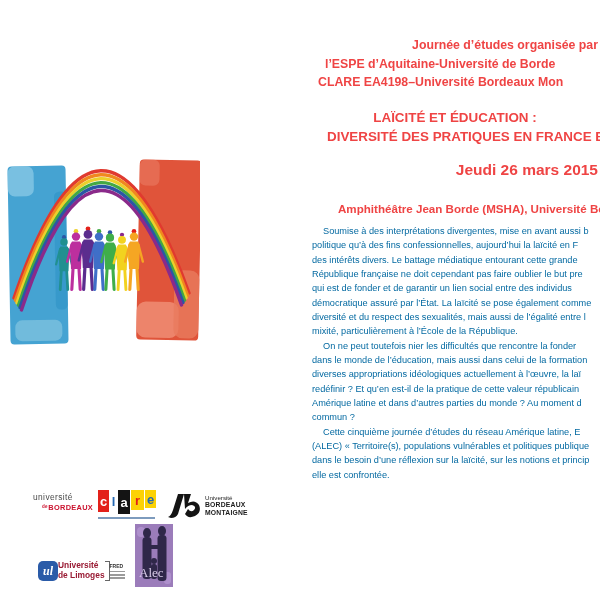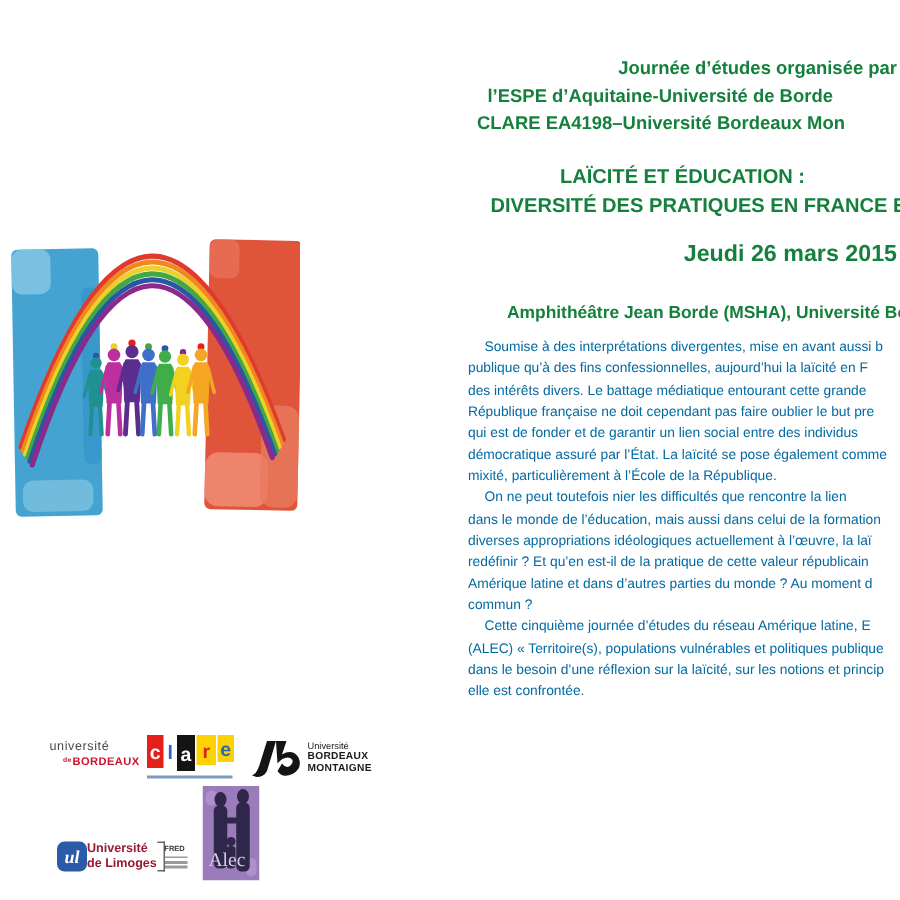--- a/index.html
+++ b/index.html
@@ -2,21 +2,21 @@
 <html><head>
 <meta charset="utf-8">
 <style>
   html,body{margin:0;padding:0;}
   body{
     width:600px;height:600px;overflow:hidden;position:relative;
     background:#ffffff;font-family:"Liberation Sans",sans-serif;
   }
   
   .rcol{position:absolute;left:312px;width:286px;top:0;height:600px;}
-  .hline{position:absolute;width:286px;color:#15803d;font-weight:bold;white-space:nowrap;}
+  .hline{position:absolute;width:286px;color:#ef4444;font-weight:bold;white-space:nowrap;}
   #h-line1{top:38px;font-size:12.3px;text-align:right;padding-right:1px;}
   #h-line2{top:56.5px;font-size:12.3px;margin-left:13px;}
   #h-line3{top:75px;font-size:12.3px;margin-left:6px;}
   #t-line1{top:110px;font-size:13.4px;text-align:center;padding-right:14px;}
   #t-line2{top:128.5px;font-size:13.4px;margin-left:15px;}
   #date-line{top:161px;font-size:15.5px;text-align:right;padding-right:8px;}
   #venue-line{top:202px;font-size:11.6px;margin-left:26px;}
   #body-text{position:absolute;left:0;top:224px;width:286px;color:#0369a1;}
   .bline{height:14.33px;line-height:14.33px;font-size:9.2px;white-space:nowrap;}
   .bline.first{padding-left:11px;}
@@ -142,27 +142,28 @@
 <div class="rcol">
   <div id="h-line1" class="hline">Journée d’études organisée par</div>
   <div id="h-line2" class="hline">l’ESPE d’Aquitaine-Université de Borde</div>
   <div id="h-line3" class="hline">CLARE EA4198–Université Bordeaux Mon</div>
   <div id="t-line1" class="hline">LAÏCITÉ ET ÉDUCATION :</div>
   <div id="t-line2" class="hline">DIVERSITÉ DES PRATIQUES EN FRANCE E</div>
   <div id="date-line" class="hline">Jeudi 26 mars 2015</div>
   <div id="venue-line" class="hline">Amphithéâtre Jean Borde (MSHA), Université Bordea</div>
   <div id="body-text">
       <div class="bline first">Soumise à des interprétations divergentes, mise en avant aussi b</div>
-      <div class="bline">publique qu’à des fins confessionnelles, aujourd’hui la laïcité en F</div>
+      <div class="bline">politique qu’à des fins confessionnelles, aujourd’hui la laïcité en F</div>
       <div class="bline">des intérêts divers. Le battage médiatique entourant cette grande</div>
       <div class="bline">République française ne doit cependant pas faire oublier le but pre</div>
       <div class="bline">qui est de fonder et de garantir un lien social entre des individus</div>
       <div class="bline">démocratique assuré par l’État. La laïcité se pose également comme</div>
+      <div class="bline">diversité et du respect des sexualités, mais aussi de l’égalité entre l</div>
       <div class="bline">mixité, particulièrement à l’École de la République.</div>
-      <div class="bline first">On ne peut toutefois nier les difficultés que rencontre la lien</div>
+      <div class="bline first">On ne peut toutefois nier les difficultés que rencontre la fonder</div>
       <div class="bline">dans le monde de l’éducation, mais aussi dans celui de la formation</div>
       <div class="bline">diverses appropriations idéologiques actuellement à l’œuvre, la laï</div>
       <div class="bline">redéfinir ? Et qu’en est-il de la pratique de cette valeur républicain</div>
       <div class="bline">Amérique latine et dans d’autres parties du monde ? Au moment d</div>
       <div class="bline">commun ?</div>
       <div class="bline first">Cette cinquième journée d’études du réseau Amérique latine, E</div>
       <div class="bline">(ALEC) « Territoire(s), populations vulnérables et politiques publique</div>
       <div class="bline">dans le besoin d’une réflexion sur la laïcité, sur les notions et princip</div>
       <div class="bline">elle est confrontée.</div>
     </div>

